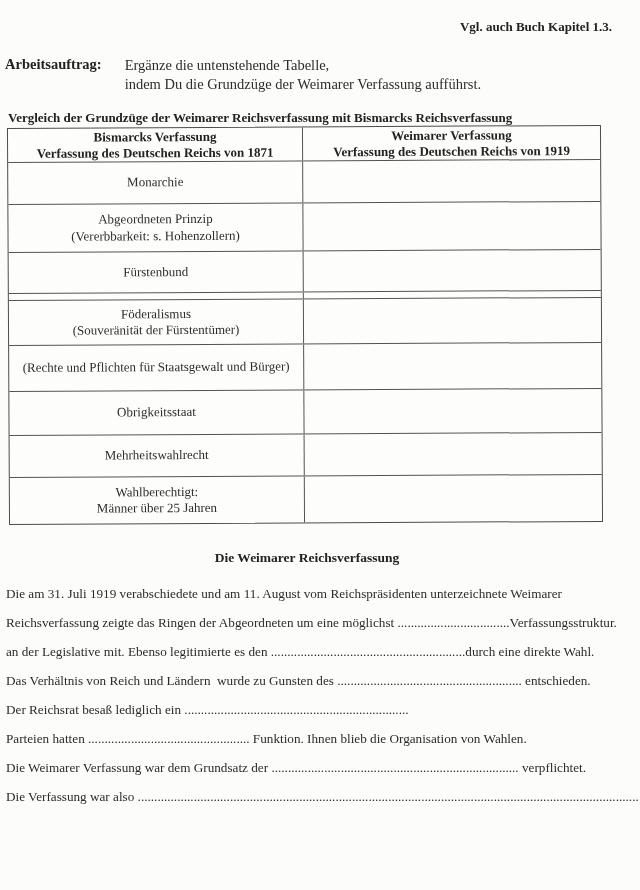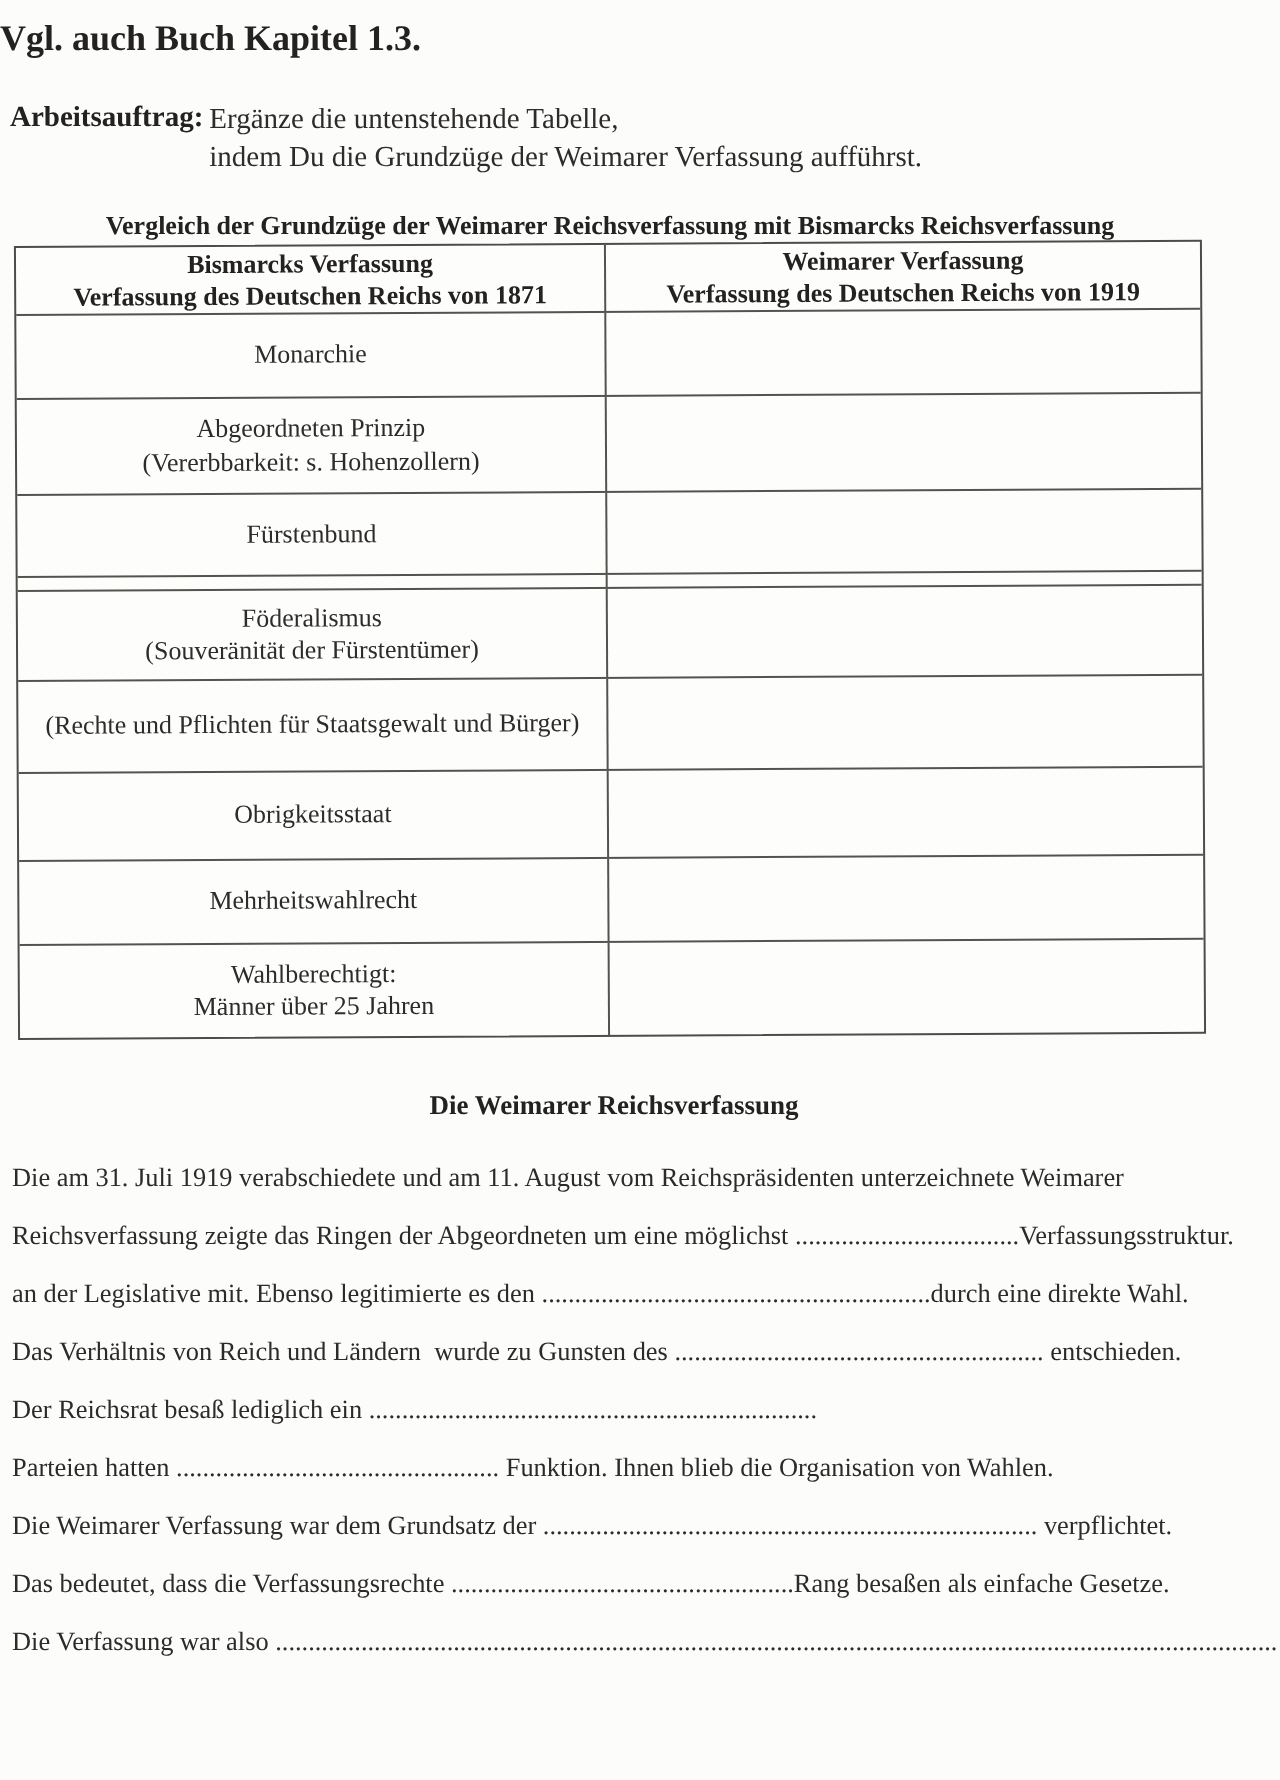--- a/index.html
+++ b/index.html
@@ -20,44 +20,43 @@
     font-weight:bold;
     font-size:16px;
     color:#232220;
   }
   .doc-title .mark {
     font-size:11px;
     vertical-align:super;
     font-weight:bold;
   }
   .ref-note {
-    text-align:left;
+    text-align:right;
     padding-right:28px;
     font-weight:bold;
-    font-size:18px;
-    margin-top:1px;
+    font-size:13px;
+    margin-top:11px;
     color:#232220;
   }
 
   
   .assignment {
     display:flex;
     align-items:flex-start;
-    gap:3px;
+    gap:23px;
     margin:21px 0 0 5px;
     font-size:14.5px;
   }
   .assignment .label { font-weight:bold; white-space:nowrap; color:#232220; }
   .assignment .body div { line-height:19px; }
 
   
   .table-caption {
     margin:16px 0 2px 8px;
     width:594px;
-    text-align:center;
     font-weight:bold;
     font-size:13px;
     color:#232220;
   }
   .ctable {
     margin-left:8px;
     width:594px;
     border:1.4px solid #4e4c49;
     transform:rotate(-0.3deg);
     transform-origin:0 50%;
@@ -207,17 +206,16 @@
   <div class="essay-heading">Die Weimarer Reichsverfassung</div>
 
   <div class="essay">
     <div class="pline">Die am 31. Juli 1919 verabschiedete und am 11. August vom Reichspräsidenten unterzeichnete Weimarer</div>
     <div class="pline">Reichsverfassung zeigte das Ringen der Abgeordneten um eine möglichst ..................................Verfassungsstruktur.</div>
     <div class="pline">an der Legislative mit. Ebenso legitimierte es den ...........................................................durch eine direkte Wahl.</div>
     <div class="pline">Das Verhältnis von Reich und Ländern  wurde zu Gunsten des ........................................................ entschieden.</div>
     <div class="pline">Der Reichsrat besaß lediglich ein ....................................................................</div>
     <div class="pline">Parteien hatten ................................................. Funktion. Ihnen blieb die Organisation von Wahlen.</div>
     <div class="pline">Die Weimarer Verfassung war dem Grundsatz der ........................................................................... verpflichtet.</div>
-    <div class="pline">Das bedeutet, dass die Verfassungsrechte ....................................................Rang besaßen als einfache Gesetze.</div>
     <div class="pline">Die Verfassung war also .................................................................................................................................................................</div>
   </div>
 
 </div>
 
 </body></html>

